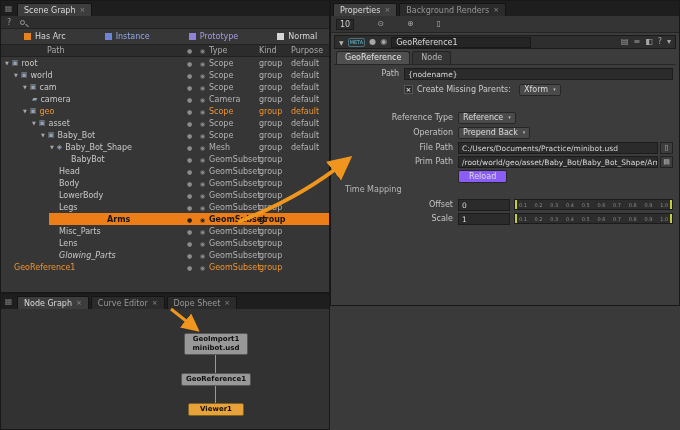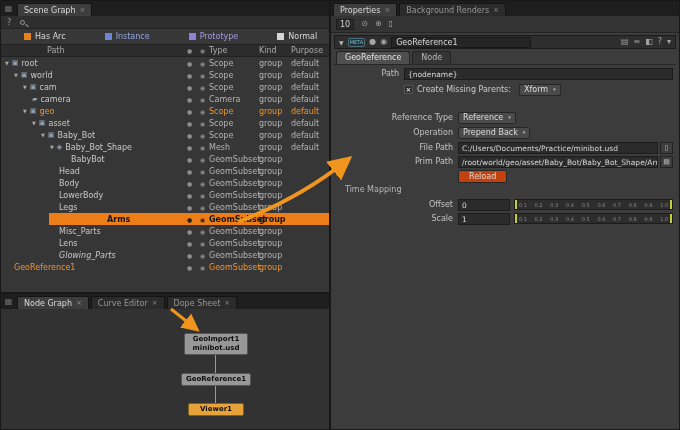--- a/index.html
+++ b/index.html
@@ -1,21 +1,21 @@
 <!DOCTYPE html>
 <html><head>
 <meta charset="utf-8">
 <style>
 *{margin:0;padding:0;box-sizing:border-box;}
 html,body{background:#222;}
 .app{position:relative;width:680px;height:430px;background:#3a3a3a;font-family:"DejaVu Sans",sans-serif;color:#ccc;overflow:hidden;}
 .panel{position:absolute;background:#363636;border:1px solid #181818;}
 .sg{left:0;top:0;width:330px;height:293px;}
 .ng{left:0;top:293px;width:330px;height:137px;}
-.props{left:330px;top:0;width:350px;height:430px;background:#3c3c3c;}
+.props{left:330px;top:0;width:350px;height:306px;background:#3c3c3c;}
 
 
 .tabbar{height:15px;background:#1e1e1e;display:flex;align-items:flex-end;gap:2px;padding-left:2px;}
 .paneicon{width:11px;font-size:8px;color:#777;line-height:12px;text-align:center;margin:0 1px 1px 0;}
 .tab{display:flex;align-items:center;gap:4px;padding:1px 6px;font-size:8px;height:13px;background:#2b2b2b;color:#969696;border:1px solid #141414;border-bottom:none;border-radius:2px 2px 0 0;white-space:nowrap;}
 .tab.active{background:#3d3d3d;color:#dadada;margin-top:10px;}
 .close{font-size:7px;color:#8a8a8a;}
 
 
 .sg-search{height:13px;background:#2e2e2e;border-bottom:1px solid #222;display:flex;align-items:center;gap:9px;padding-left:6px;font-size:8px;color:#9a9a9a;}
@@ -46,41 +46,41 @@
 .trow.sel .nm,.trow.sel .tcol{color:#161616;font-weight:bold;}
 .trow.sel .ric,.trow.sel .exp{color:#222;}
 
 
 .ng-canvas{position:relative;height:120px;background:#323232;}
 .wire{position:absolute;left:214px;top:46px;height:49px;width:1px;background:#9a9a9a;}
 .gnode{position:absolute;background:#989898;border:1px solid #565656;border-radius:2px;color:#0f0f0f;font-size:7px;font-weight:bold;text-align:center;line-height:1.3;padding:1px 0;}
 .gnode.orange{background:#e7a23a;border-color:#7d611e;}
 
 
-.ptoolbar{height:17px;display:flex;align-items:center;gap:7px;padding-left:5px;background:#343434;border-bottom:1px solid #242424;font-size:8px;}
+.ptoolbar{height:17px;display:flex;align-items:center;gap:23px;padding-left:5px;background:#343434;border-bottom:1px solid #242424;font-size:8px;}
 .framebox{background:#2a2a2a;border:1px solid #1c1c1c;padding:0 3px;height:11px;line-height:10px;color:#cfcfcf;}
 .tbicon{color:#a6a6a6;font-size:8px;line-height:10px;}
 .nodeheader{position:absolute;left:3px;right:3px;top:34px;height:14px;background:#2e2e2e;border:1px solid #1b1b1b;display:flex;align-items:center;gap:4px;padding:0 4px;font-size:8px;}
 .exp2{font-size:6px;color:#b5b5b5;}
 .badge{font-size:5px;color:#64c0d6;border:1px solid #49707c;border-radius:2px;padding:0 1px;line-height:7px;}
 .namebox{background:#252525;border:1px solid #191919;color:#dadada;padding:0 4px;height:11px;line-height:10px;width:140px;white-space:nowrap;overflow:hidden;}
 .nh-right{margin-left:auto;display:flex;gap:5px;}
 .ptabs{position:absolute;left:3px;top:50px;right:3px;height:14px;border-bottom:1px solid #272727;display:flex;gap:2px;padding-left:2px;}
 .ptab{padding:1px 8px;font-size:8px;background:#353535;color:#b8b8b8;border:1px solid #232323;border-bottom:none;border-radius:3px 3px 0 0;height:13px;}
 .ptab.active{background:#4f4f4f;color:#e4e4e4;}
 .prow{position:absolute;left:3px;right:6px;height:13px;display:flex;align-items:center;font-size:8px;}
 .plabel{width:70px;text-align:right;padding-right:5px;color:#c4c4c4;flex:0 0 auto;white-space:nowrap;}
 .plabel.wide{width:124px;}
 .spacer70{width:70px;flex:0 0 auto;}
 .spacer124{width:124px;flex:0 0 auto;}
 .pfield{background:#2b2b2b;border:1px solid #1c1c1c;color:#d8d8d8;height:12px;line-height:11px;padding:0 3px;flex:1;white-space:nowrap;overflow:hidden;font-size:7.5px;}
 .smallfield{flex:0 0 52px;}
 .pdrop{background:#4a4a4a;border:1px solid #262626;color:#ddd;height:12px;line-height:11px;padding:0 4px;display:flex;gap:5px;align-items:center;border-radius:2px;flex:0 0 auto;}
 .dropcaret{font-size:5px;color:#bbb;}
-.pbtn{background:#c2410c;border:1px solid #262626;color:#ddd;height:13px;line-height:12px;padding:0 10px;border-radius:2px;font-size:8px;}
+.pbtn{background:#8b5cf6;border:1px solid #262626;color:#ddd;height:13px;line-height:12px;padding:0 10px;border-radius:2px;font-size:8px;}
 .iconbtn{width:13px;height:12px;background:#3d3d3d;border:1px solid #222;color:#bdbdbd;font-size:7px;text-align:center;line-height:11px;margin-left:2px;flex:0 0 auto;}
 .checkbox{width:9px;height:9px;background:#2b2b2b;border:1px solid #565656;color:#dcdcdc;font-size:7px;line-height:8px;text-align:center;margin-right:4px;flex:0 0 auto;font-weight:bold;}
 .sectionlabel{position:absolute;left:14px;top:184px;font-size:8px;color:#b6b6b6;}
 .timeline{flex:1;height:11px;background:#2d2d2d;border:1px solid #1b1b1b;margin-left:4px;display:flex;align-items:center;position:relative;}
 .timeline::before,.timeline::after{content:"";position:absolute;top:0;bottom:0;width:2px;background:#c3cf3a;}
 .timeline::before{left:0;}
 .timeline::after{right:0;}
 .tick{flex:1;font-size:5px;color:#8a8a8a;text-align:center;}
 
 

